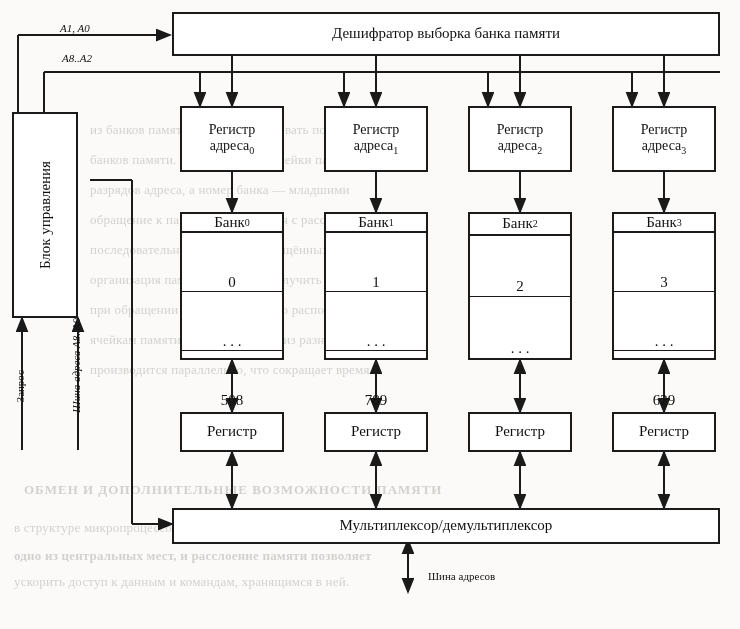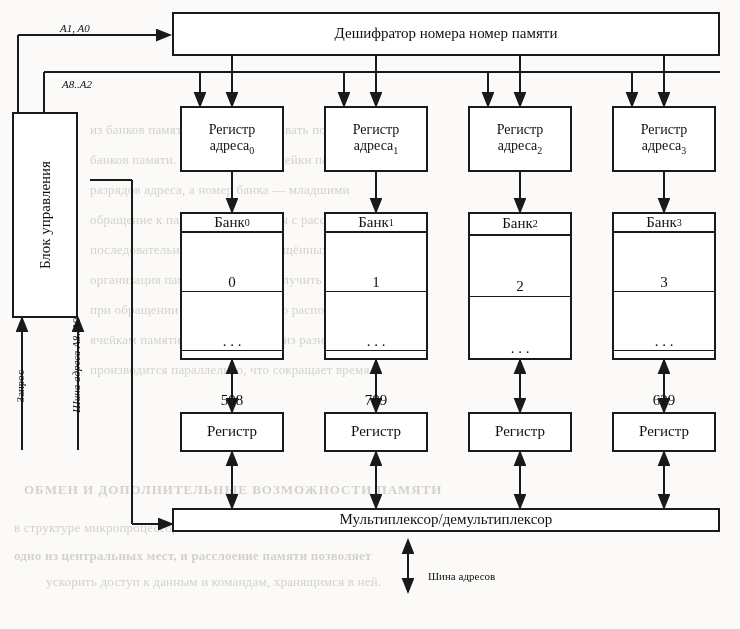--- a/index.html
+++ b/index.html
@@ -102,21 +102,21 @@
   <div class="ghost" style="left:90px; top:182px;">разрядов адреса, а номер банка — младшими</div>
   <div class="ghost" style="left:90px; top:212px;">обращение к памяти производится с расслоением</div>
   <div class="ghost" style="left:90px; top:242px;">последовательных адресов, размещённых в разных</div>
   <div class="ghost" style="left:90px; top:272px;">организация памяти позволяет получить выигрыш</div>
   <div class="ghost" style="left:90px; top:302px;">при обращении к последовательно расположенным</div>
   <div class="ghost" style="left:90px; top:332px;">ячейкам памяти, так как выборка из разных банков</div>
   <div class="ghost" style="left:90px; top:362px;">производится параллельно, что сокращает время</div>
   <div class="ghost" style="left:24px; top:482px; font-weight:bold; letter-spacing:1px;">ОБМЕН И ДОПОЛНИТЕЛЬНЫЕ ВОЗМОЖНОСТИ ПАМЯТИ</div>
   <div class="ghost" style="left:14px; top:520px;">в структуре микропроцессорной системы память занимает</div>
   <div class="ghost" style="left:14px; top:548px;font-weight:bold;">одно из центральных мест, и расслоение памяти позволяет</div>
-  <div class="ghost" style="left:14px; top:574px;margin-left:32px;">ускорить доступ к данным и командам, хранящимся в ней.</div>
+  <div class="ghost" style="left:14px; top:574px;">ускорить доступ к данным и командам, хранящимся в ней.</div>
 
   <svg class="lines">
     <defs>
       <marker id="arrow" markerWidth="9" markerHeight="9" refX="7" refY="3.2" orient="auto">
         <path d="M0,0 L8,3.2 L0,6.4 z" fill="#1a1a1a"></path>
       </marker>
       <marker id="arrowstart" markerWidth="9" markerHeight="9" refX="1" refY="3.2" orient="auto">
         <path d="M8,0 L0,3.2 L8,6.4 z" fill="#1a1a1a"></path>
       </marker>
     </defs>
@@ -163,27 +163,27 @@
 
       <path d="M78,450 L78,318" marker-end="url(#arrow)"></path>
 
       <path d="M90,180 L132,180"></path>
       <path d="M132,180 L132,524"></path>
       <path d="M132,524 L172,524" marker-end="url(#arrow)"></path>
     </g>
   </svg>
 
   <div class="box" style="left:172px; top:12px; width:548px; height:44px;">
-    <span>Дешифратор номера номер памяти</span>
+    <span>Дешифратор выборка банка памяти</span>
   </div>
 
   <div class="lbl" style="left:60px; top:22px; font-style:italic;">
     <span>A1, A0</span>
   </div>
-  <div class="lbl" style="left:62px; top:78px; font-style:italic;">
+  <div class="lbl" style="left:62px; top:52px; font-style:italic;">
     <span>A8..A2</span>
   </div>
 
   <div class="vert" style="left:12px; top:112px; width:66px; height:206px;">
     <span>Блок управления</span>
   </div>
 
   <div class="lbl vertical" style="left:14px; top:370px;">
     <span>Запрос</span>
   </div>
@@ -258,21 +258,21 @@
   <div class="box" style="left:324px; top:412px; width:104px; height:40px;">
     <span>Регистр</span>
   </div>
   <div class="box" style="left:468px; top:412px; width:104px; height:40px;">
     <span>Регистр</span>
   </div>
   <div class="box" style="left:612px; top:412px; width:104px; height:40px;">
     <span>Регистр</span>
   </div>
 
-  <div class="box" style="left:172px; top:508px; width:548px; height:24px;">
+  <div class="box" style="left:172px; top:508px; width:548px; height:36px;">
     <span>Мультиплексор/демультиплексор</span>
   </div>
 
   <div class="lbl" style="left:428px; top:570px;">
     <span>Шина адресов</span>
   </div>
 
 </div>
 
 </body></html>

